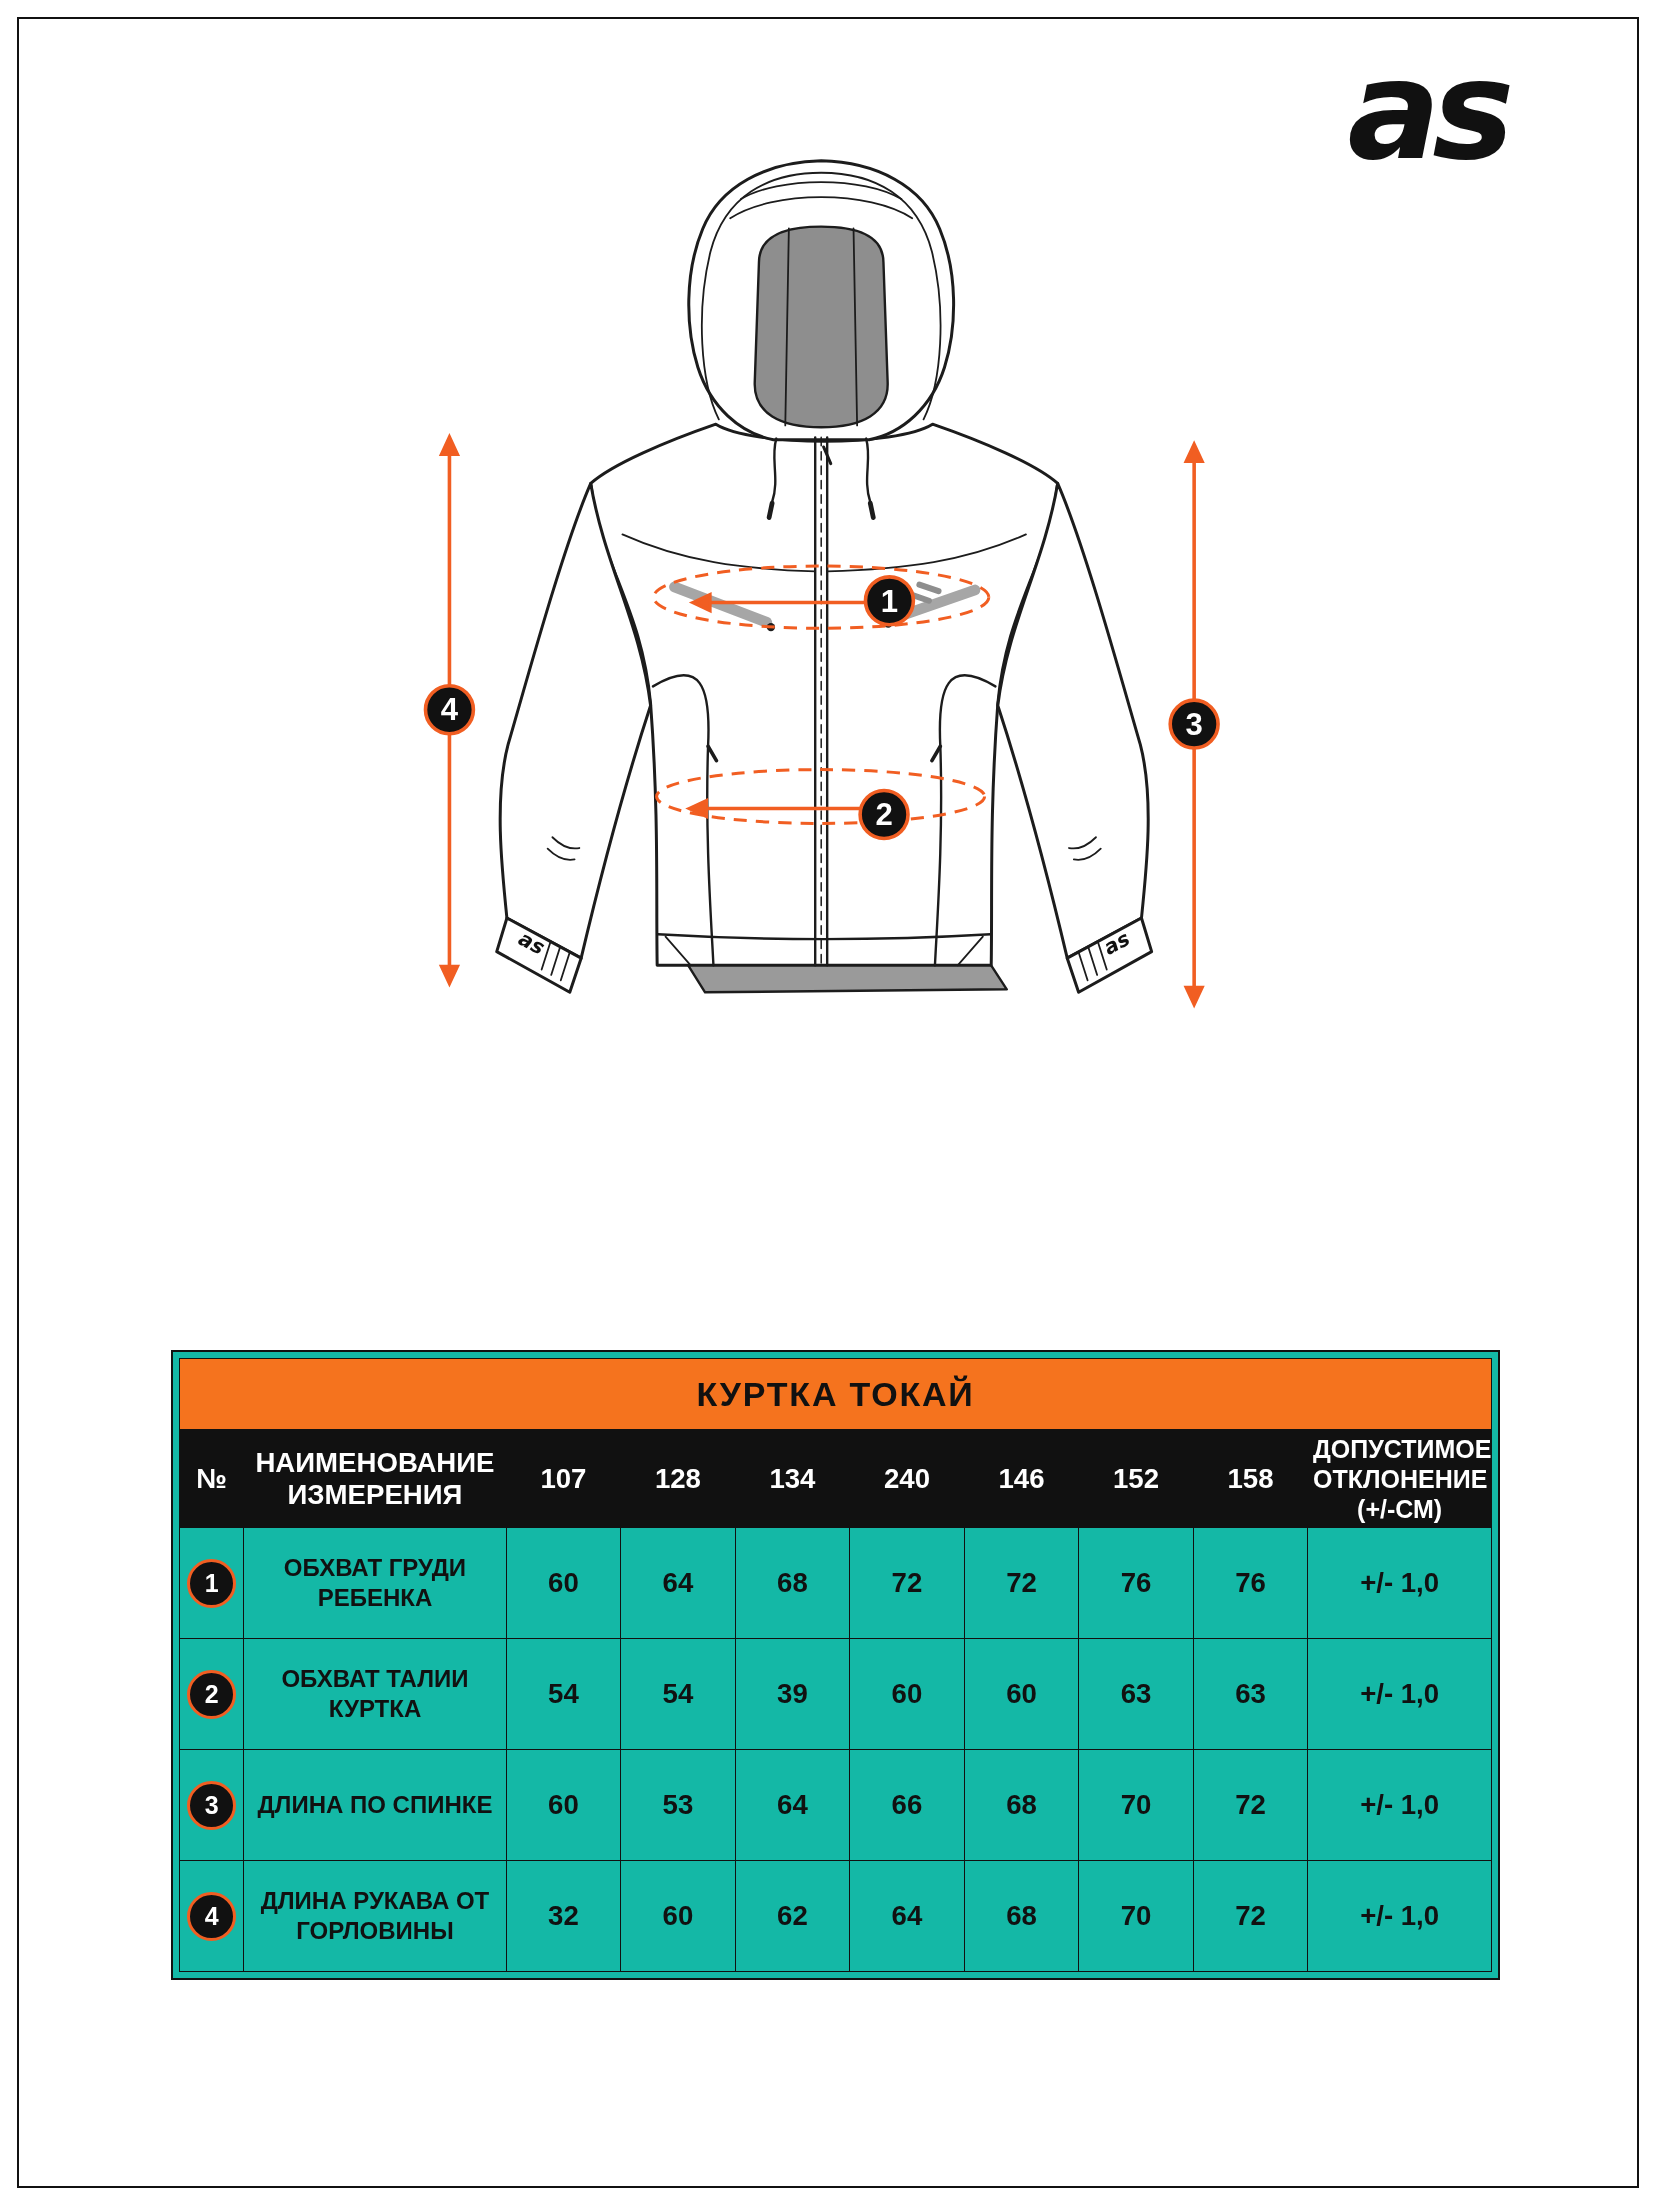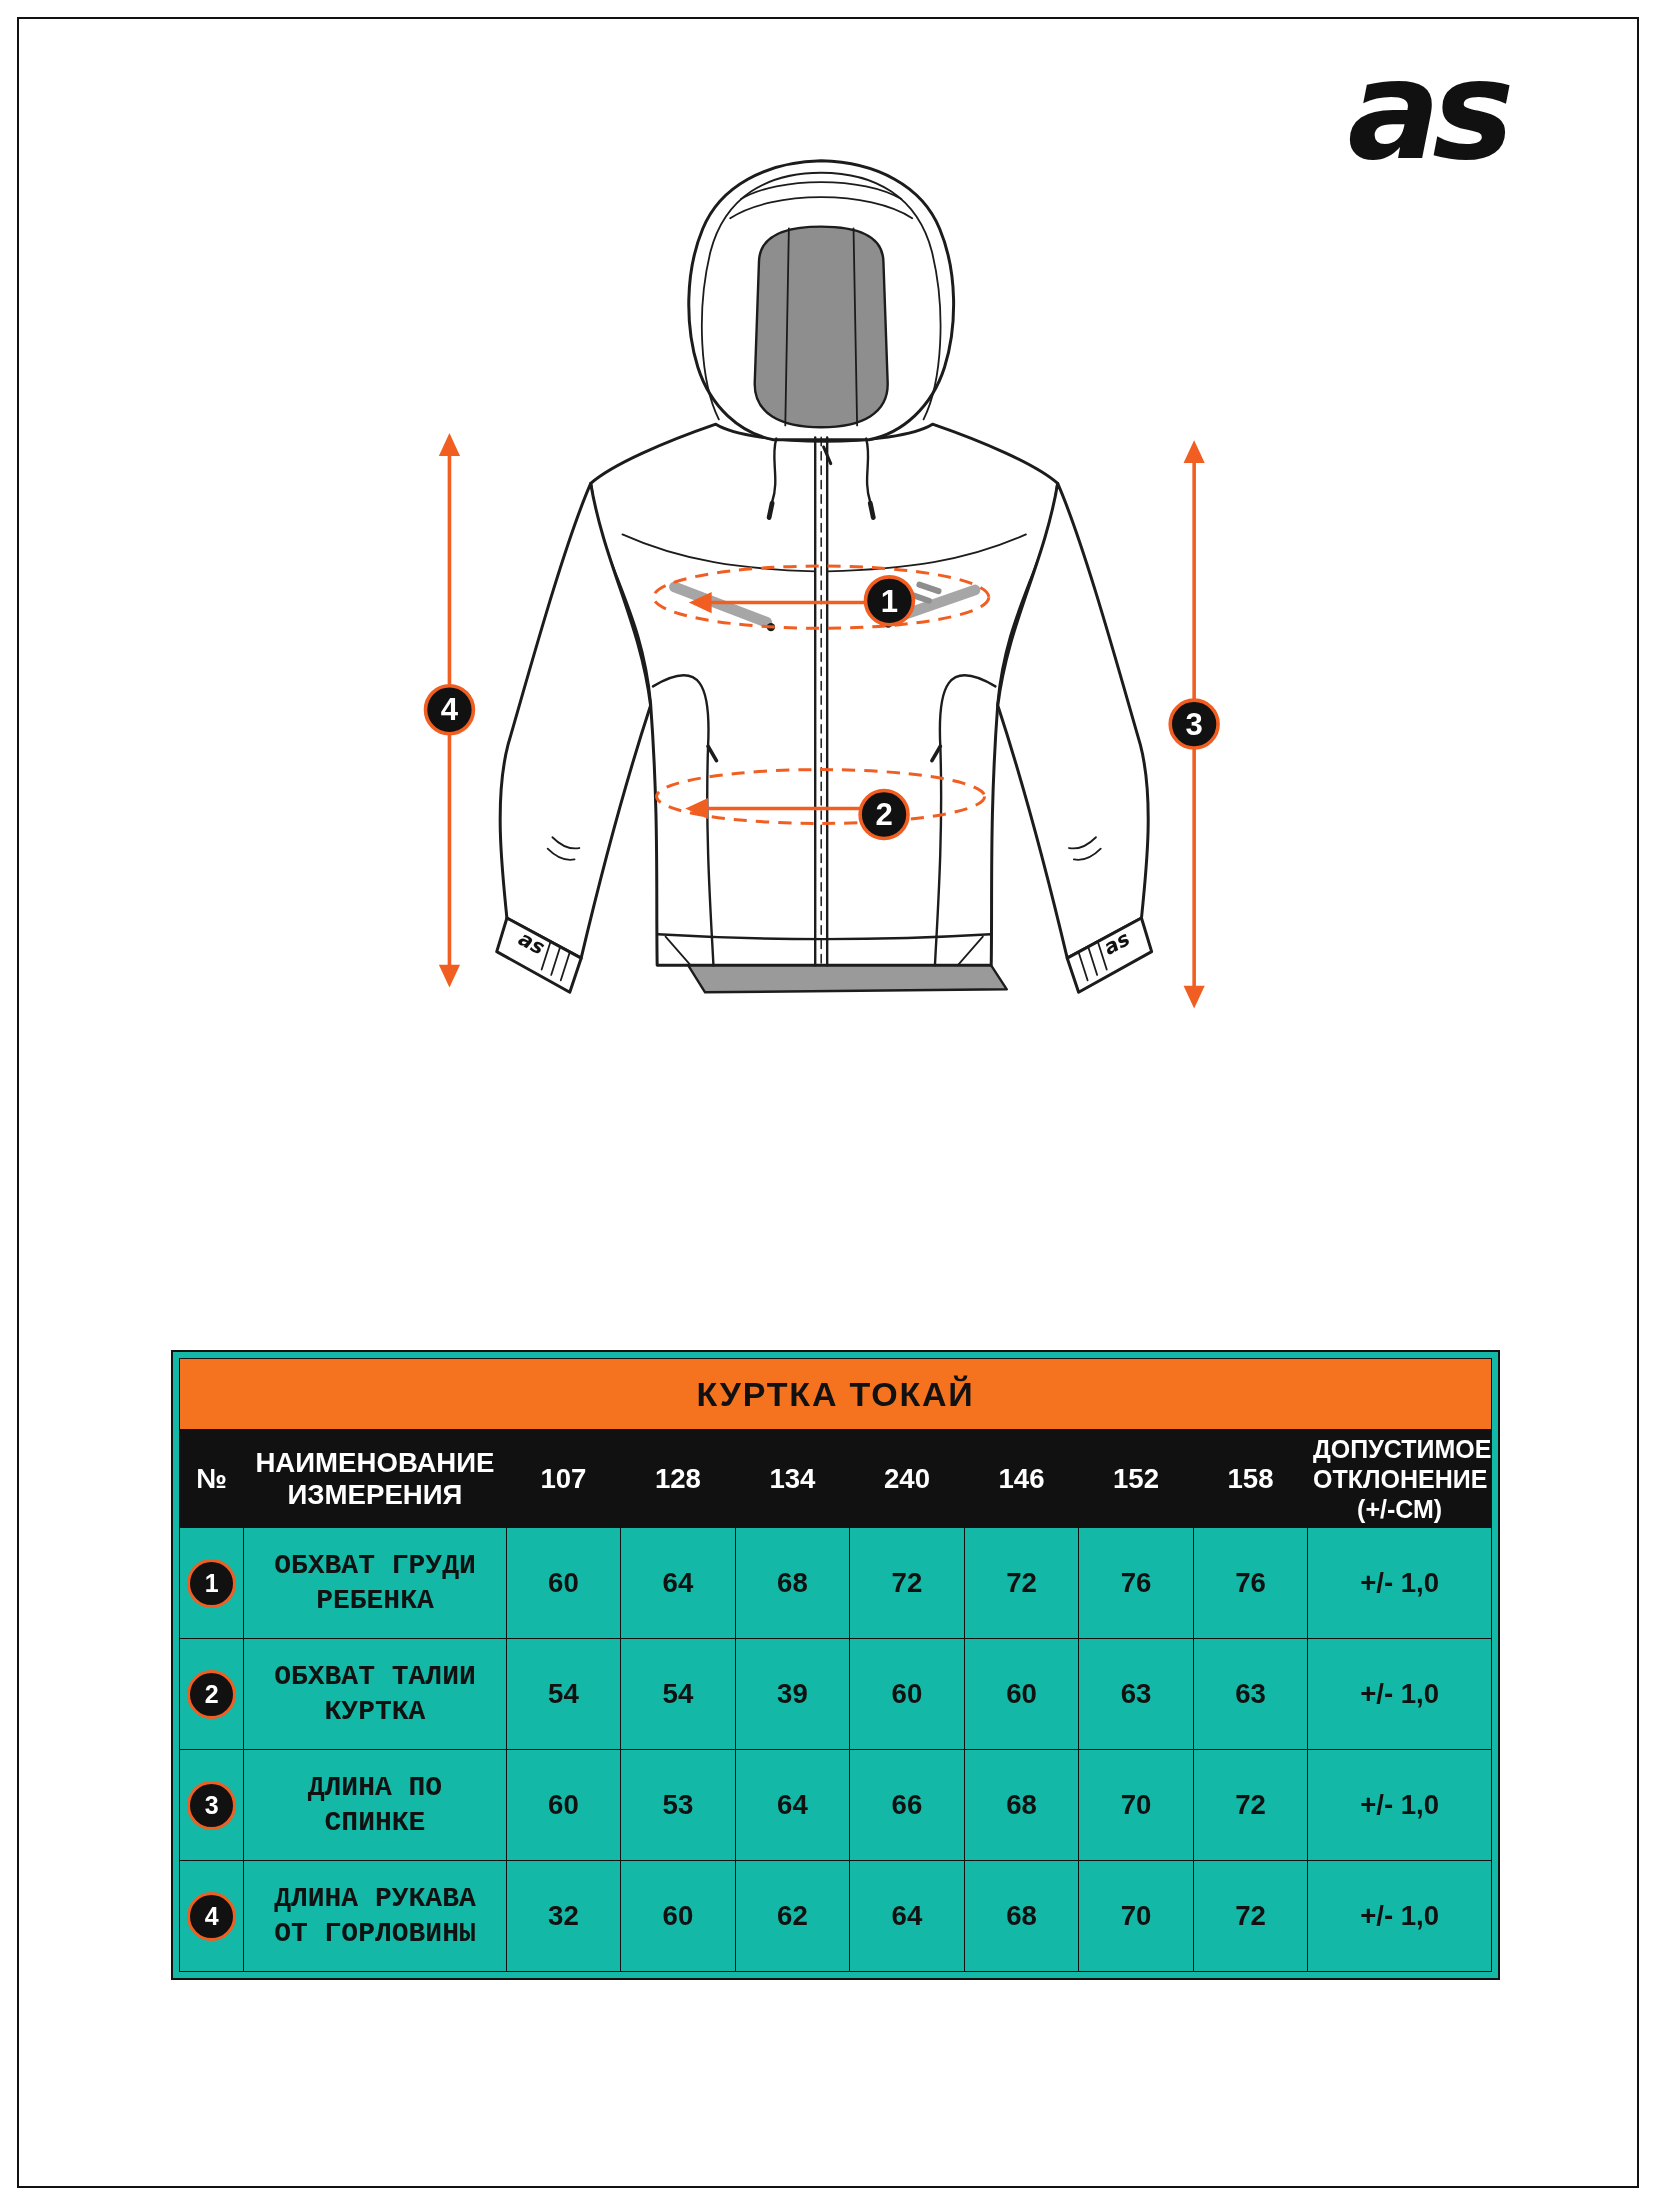--- a/index.html
+++ b/index.html
@@ -33,21 +33,21 @@
     font-weight:bold;color:#111;overflow:hidden;
   }
   .c-num{width:4.9%;} .c-name{width:20%;} .c-size{width:8.73%;} .c-tol{width:14%;}
   .title-cell{
     background:#F5731E;font-size:34px;letter-spacing:1.8px;
     padding:15.6px 0;color:#111;
   }
   .head-row td{background:#111;color:#fff;font-size:27.6px;height:90px;padding:3.6px 4.8px;line-height:1.15;}
   .head-row td.tol{font-size:25px;white-space:pre-line;line-height:1.2;}
   .data-row td{font-size:27.6px;height:108px;}
-  .data-row td.name{font-size:28px;line-height:1.25;padding:0 9.6px;font-family:Liberation Mono, monospace;}
+  .data-row td.name{font-size:24px;line-height:1.25;padding:0 9.6px;}
   .badge{
     display:inline-flex;width:43px;height:43px;border-radius:50%;
     background:#111;border:3.6px solid #F15E22;color:#fff;font-size:25px;
     align-items:center;justify-content:center;font-weight:bold;
   }
 </style>
 </head>
 <body>
 
 <div class="page-border"></div>

